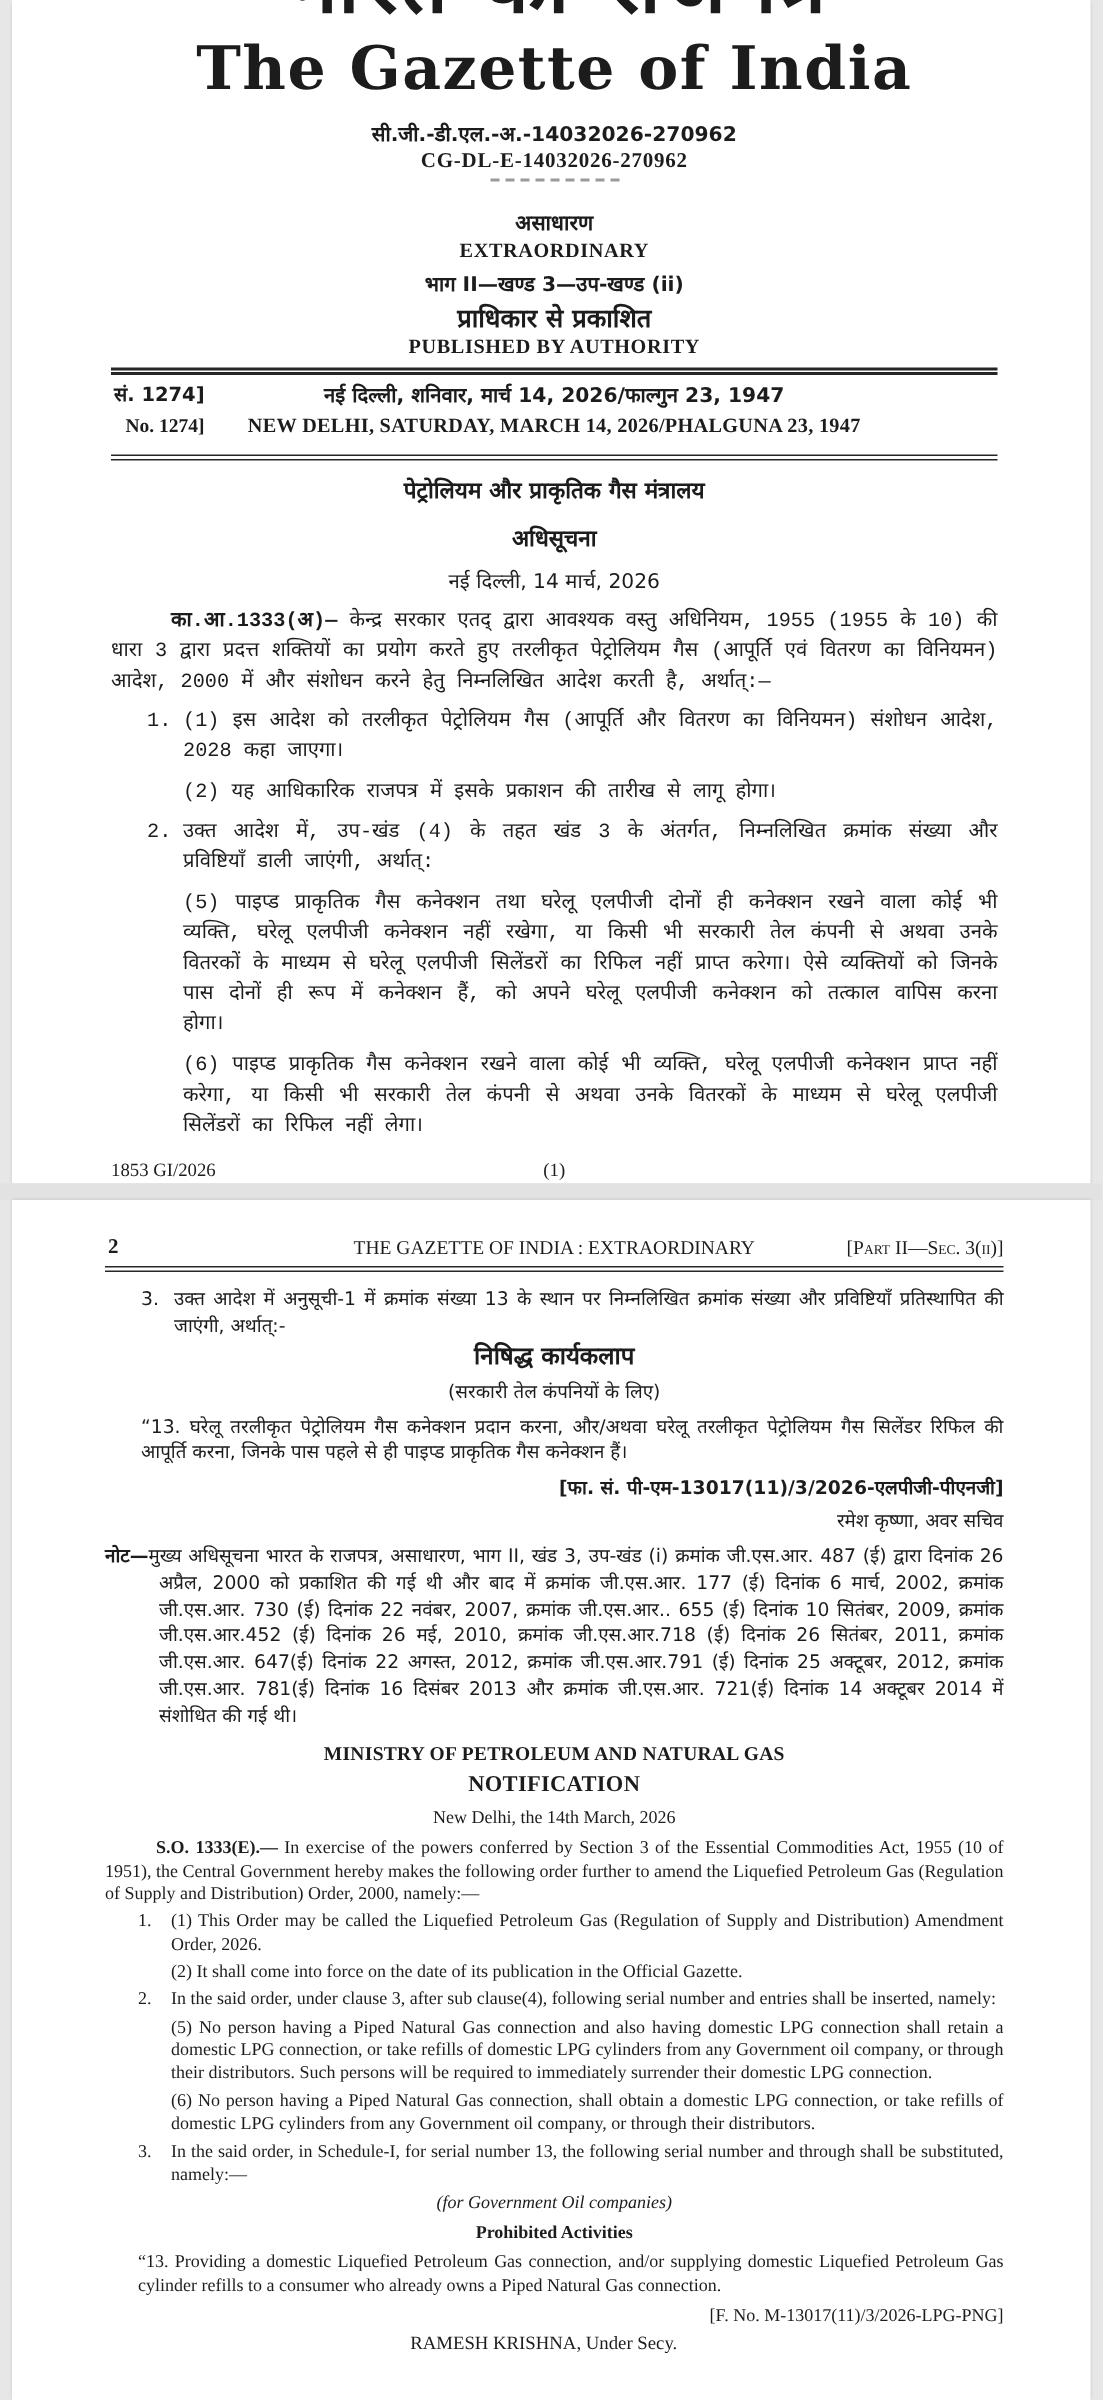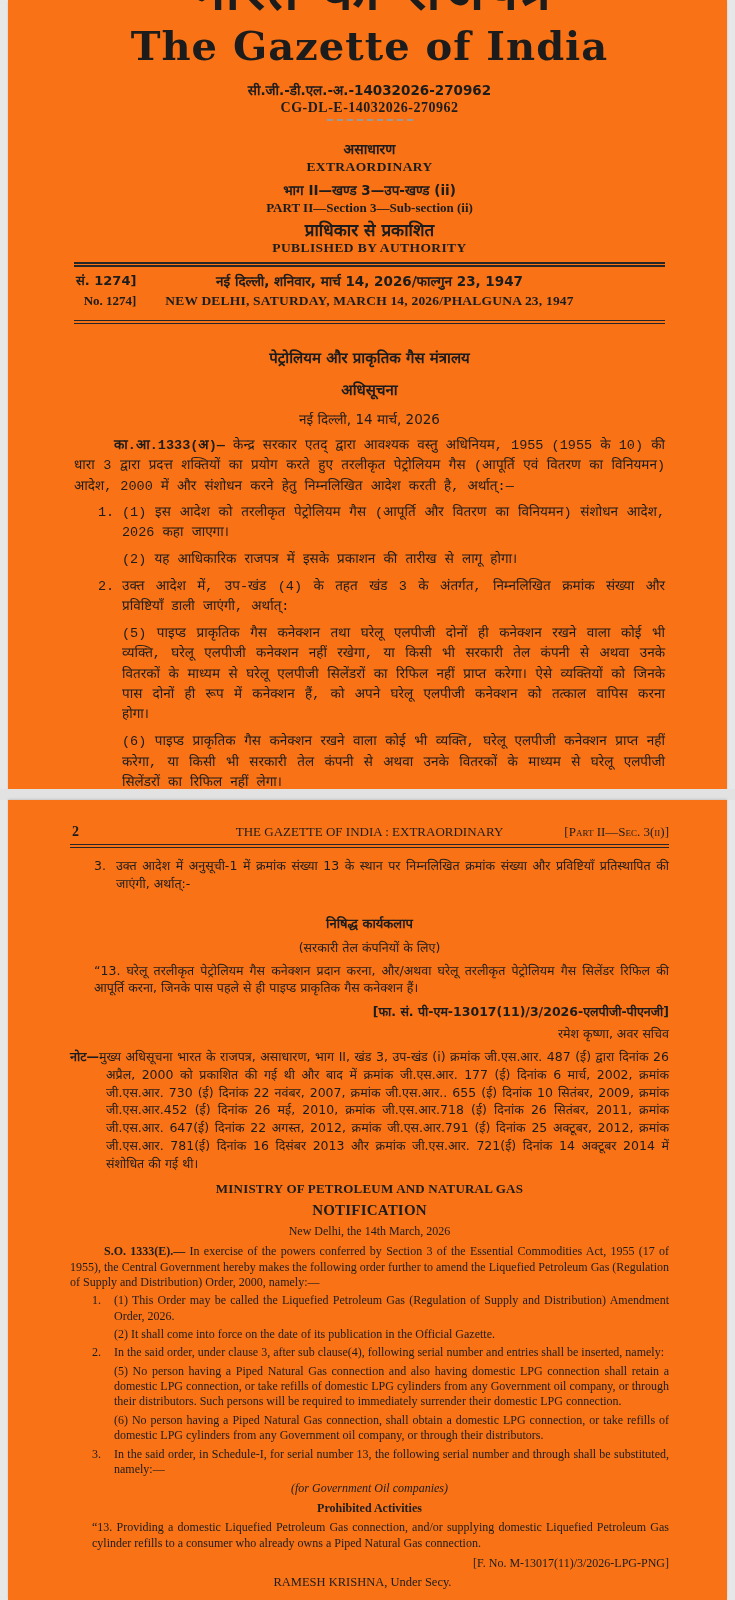--- a/index.html
+++ b/index.html
@@ -4,21 +4,21 @@
 <style>
   * { margin:0; padding:0; box-sizing:border-box; }
   html,body { width:735px; }
   body {
     height:1600px; overflow:hidden;
     background:#e7e7e7;
     font-family:"Liberation Serif","DejaVu Serif",serif;
     color:#1c1c1c;
     -webkit-font-smoothing:antialiased;
   }
-  .page { margin:0 8px; background:#f97316; }
+  .page { margin:0 8px; background:#ffffff; }
   .page-1 { height:789px; overflow:hidden; padding:0 62px 0 66px; box-shadow:0 1px 2px rgba(0,0,0,.12); }
   .page-gap { height:11px; background:#e2e2e2; }
   .page-2 { height:800px; overflow:hidden; padding:20px 58px 0 62px; box-shadow:0 -1px 2px rgba(0,0,0,.12); }
 
   
   .mast-crop { height:22px; overflow:hidden; display:flex; justify-content:center; align-items:flex-end; }
   .mast-hindi { font-family:"DejaVu Sans","Liberation Sans",sans-serif; font-weight:bold; font-size:56px; line-height:1.15; white-space:nowrap; letter-spacing:2px; }
   .mast-en { text-align:center; font-family:"DejaVu Serif",serif; font-weight:bold; font-size:40px; line-height:1.1; margin-top:2px; letter-spacing:1px; }
 
   .regnos { margin-top:14px; text-align:center; font-weight:bold; }
@@ -40,21 +40,21 @@
   .dbl-rule { margin-top:6px; height:5px; border-top:2px solid #262626; border-bottom:2px solid #262626; }
   .dbl-rule.thin { height:4px; border-top-width:1.5px; border-bottom-width:1.5px; }
 
   .issue-row { position:relative; padding:4px 0 3px; text-align:center; }
   .issue-left { position:absolute; left:2px; top:4px; text-align:right; }
   .issue-left .hi { display:block; font-family:"DejaVu Sans",sans-serif; font-weight:bold; font-size:13px; line-height:20px; }
   .issue-left .en { display:block; font-weight:bold; font-size:13px; line-height:20px; }
   .issue-dates .hi { display:block; font-family:"DejaVu Sans",sans-serif; font-weight:bold; font-size:13.5px; line-height:20px; }
   .issue-dates .en { display:block; font-weight:bold; font-size:13.5px; line-height:20px; letter-spacing:.2px; }
 
-  .ministry-hi { margin-top:24px; font-size:15px; line-height:20px; }
+  .ministry-hi { margin-top:10px; font-size:15px; line-height:20px; }
   .notif-hi    { margin-top:12px; font-size:15px; line-height:20px; }
   .placedate-hi{ margin-top:10px; font-size:13.5px; line-height:18px; }
 
   .hi-body { font-family:Liberation Mono, monospace; font-size:13.5px; line-height:1.5; text-align:justify; }
   .so-para { margin-top:8px; text-indent:40px; }
   .hi-item { display:flex; margin-top:6px; margin-left:24px; }
   .hi-item .num { flex:none; width:24px; }
   .hi-item .txt { flex:1; text-align:justify; }
   .hi-sub  { margin-top:7px; margin-left:48px; }
 
@@ -64,21 +64,21 @@
   
   .p2-head { position:relative; text-align:center; font-size:13px; line-height:20px; padding-top:2px; }
   .p2-head .pgno { position:absolute; left:2px; top:2px; font-weight:bold; font-size:14px; }
   .p2-head .right { position:absolute; right:0; top:2px; font-variant:small-caps; font-size:13px; }
   .p2-rule { margin-top:2px; height:4px; border-top:1.5px solid #262626; border-bottom:1.5px solid #262626; }
 
   .p2-hi { font-family:"DejaVu Sans",sans-serif; font-size:12.5px; line-height:1.42; text-align:justify; }
   .p2-hi-item { display:flex; margin-top:9px; margin-left:24px; }
   .p2-hi-item .num { flex:none; width:22px; }
   .p2-hi-item .txt { flex:1; text-align:justify; }
-  .p2-h1 { margin-top:21px; font-size:13px; line-height:19px; }
+  .p2-h1 { margin-top:1px; font-size:16px; line-height:19px; }
   .p2-h2 { margin-top:6px; font-size:12.5px; line-height:18px; }
   .p2-c13h { margin-top:5px; margin-left:24px; }
   .sig-right { text-align:right; font-family:"DejaVu Sans",sans-serif; font-size:12.5px; line-height:18px; margin-top:6px; }
   .sig-right.nrm { font-weight:normal; margin-top:4px; }
   .note-para { margin-top:5px; padding-left:36px; text-indent:-36px; }
 
   .en-body { font-size:12px; line-height:1.28; text-align:justify; }
   .min-en  { margin-top:9px;  font-size:13px; line-height:16px; letter-spacing:.2px; }
   .ntf-en  { margin-top:6px;  font-size:15px; line-height:15px; letter-spacing:.2px; }
   .nd-en   { margin-top:6px;  font-size:12px; line-height:15px; }
@@ -106,21 +106,20 @@
   <div class="regnos">
     <span class="hi">सी.जी.-डी.एल.-अ.-14032026-270962</span>
     <span class="en">CG-DL-E-14032026-270962</span>
     <div class="mini-dash"></div>
   </div>
 
   <div class="c extra-hi hi-f">असाधारण</div>
   <div class="c extra-en">EXTRAORDINARY</div>
 
   <div class="c part-hi hi-f">भाग II—खण्ड 3—उप-खण्ड (ii)</div>
-  <div class="c part-en">PART II—Section 3—Sub-section (ii)</div>
 
   <div class="c auth-hi hi-f">प्राधिकार से प्रकाशित</div>
   <div class="c auth-en">PUBLISHED BY AUTHORITY</div>
 
   <div class="dbl-rule"></div>
 
   <div class="issue-row">
     <span class="issue-left">
       <span class="hi">सं.  1274]</span>
       <span class="en">No. 1274]</span>
@@ -134,21 +133,21 @@
   <div class="dbl-rule thin"></div>
 
   <div class="c b ministry-hi hi-f">पेट्रोलियम और प्राकृतिक गैस मंत्रालय</div>
   <div class="c b notif-hi hi-f">अधिसूचना</div>
   <div class="c placedate-hi hi-f">नई दिल्ली, 14 मार्च, 2026</div>
 
   <p class="hi-body so-para"><span class="b">का.आ.1333(अ)—</span><span> केन्द्र सरकार एतद् द्वारा आवश्यक वस्तु अधिनियम, 1955 (1955 के 10) की धारा 3 द्वारा प्रदत्त शक्तियों का प्रयोग करते हुए तरलीकृत पेट्रोलियम गैस (आपूर्ति एवं वितरण का विनियमन) आदेश, 2000 में और संशोधन करने हेतु निम्नलिखित आदेश करती है, अर्थात्:—</span></p>
 
   <div class="hi-body hi-item">
     <span class="num">1.</span>
-    <span class="txt">(1) इस आदेश को तरलीकृत पेट्रोलियम गैस (आपूर्ति और वितरण का विनियमन) संशोधन आदेश, 2026 कहा जाएगा।</span>
+    <span class="txt">(1) इस आदेश को तरलीकृत पेट्रोलियम गैस (आपूर्ति और वितरण का विनियमन) संशोधन आदेश, 2028 कहा जाएगा।</span>
   </div>
   <p class="hi-body hi-sub">(2) यह आधिकारिक राजपत्र में इसके प्रकाशन की तारीख से लागू होगा।</p>
 
   <div class="hi-body hi-item">
     <span class="num">2.</span>
     <span class="txt">उक्त आदेश में, उप-खंड (4) के तहत खंड 3 के अंतर्गत, निम्नलिखित क्रमांक संख्या और प्रविष्टियाँ डाली जाएंगी, अर्थात्:</span>
   </div>
 
   <p class="hi-body hi-sub">(5) पाइप्ड प्राकृतिक गैस कनेक्शन तथा घरेलू एलपीजी दोनों ही कनेक्शन रखने वाला कोई भी व्यक्ति, घरेलू एलपीजी कनेक्शन नहीं रखेगा, या किसी भी सरकारी तेल कंपनी से अथवा उनके वितरकों के माध्यम से घरेलू एलपीजी सिलेंडरों का रिफिल नहीं प्राप्त करेगा। ऐसे व्यक्तियों को जिनके पास दोनों ही रूप में कनेक्शन हैं, को अपने घरेलू एलपीजी कनेक्शन को तत्काल वापिस करना होगा।</p>
   <p class="hi-body hi-sub">(6) पाइप्ड प्राकृतिक गैस कनेक्शन रखने वाला कोई भी व्यक्ति, घरेलू एलपीजी कनेक्शन प्राप्त नहीं करेगा, या किसी भी सरकारी तेल कंपनी से अथवा उनके वितरकों के माध्यम से घरेलू एलपीजी सिलेंडरों का रिफिल नहीं लेगा।</p>
@@ -182,21 +181,21 @@
 
   <div class="sig-right b">[फा. सं. पी-एम-13017(11)/3/2026-एलपीजी-पीएनजी]</div>
   <div class="sig-right nrm">रमेश कृष्णा, अवर सचिव</div>
 
   <p class="p2-hi note-para"><span class="b">नोट—</span><span>मुख्य अधिसूचना भारत के राजपत्र, असाधारण, भाग II, खंड 3, उप-खंड (i) क्रमांक जी.एस.आर. 487 (ई) द्वारा दिनांक 26 अप्रैल, 2000 को प्रकाशित की गई थी और बाद में क्रमांक जी.एस.आर. 177 (ई) दिनांक 6 मार्च, 2002, क्रमांक जी.एस.आर. 730 (ई) दिनांक 22 नवंबर, 2007, क्रमांक जी.एस.आर.. 655 (ई) दिनांक 10 सितंबर, 2009, क्रमांक जी.एस.आर.452 (ई) दिनांक 26 मई, 2010, क्रमांक जी.एस.आर.718 (ई) दिनांक 26 सितंबर, 2011, क्रमांक जी.एस.आर. 647(ई) दिनांक 22 अगस्त, 2012, क्रमांक जी.एस.आर.791 (ई) दिनांक 25 अक्टूबर, 2012, क्रमांक जी.एस.आर. 781(ई) दिनांक 16 दिसंबर 2013 और क्रमांक जी.एस.आर. 721(ई) दिनांक 14 अक्टूबर 2014 में संशोधित की गई थी।</span></p>
 
   <div class="c b min-en">MINISTRY OF PETROLEUM AND NATURAL GAS</div>
   <div class="c b ntf-en">NOTIFICATION</div>
   <div class="c nd-en">New Delhi, the 14th March, 2026</div>
 
-  <p class="en-body so-en"><span class="b">S.O. 1333(E).—</span><span> In exercise of the powers conferred by Section 3 of the Essential Commodities Act, 1955 (17 of 1955), the Central Government hereby makes the following order further to amend the Liquefied Petroleum Gas (Regulation of Supply and Distribution) Order, 2000, namely:—</span></p>
+  <p class="en-body so-en"><span class="b">S.O. 1333(E).—</span><span> In exercise of the powers conferred by Section 3 of the Essential Commodities Act, 1955 (10 of 1951), the Central Government hereby makes the following order further to amend the Liquefied Petroleum Gas (Regulation of Supply and Distribution) Order, 2000, namely:—</span></p>
 
   <div class="en-body en-item">
     <span class="num">1.</span>
     <span class="txt">(1) This Order may be called the Liquefied Petroleum Gas (Regulation of Supply and Distribution) Amendment Order, 2026.</span>
   </div>
   <p class="en-body en-sub">(2) It shall come into force on the date of its publication in the Official Gazette.</p>
 
   <div class="en-body en-item">
     <span class="num">2.</span>
     <span class="txt">In the said order, under clause 3, after sub clause(4), following serial number and entries shall be inserted, namely:</span>

